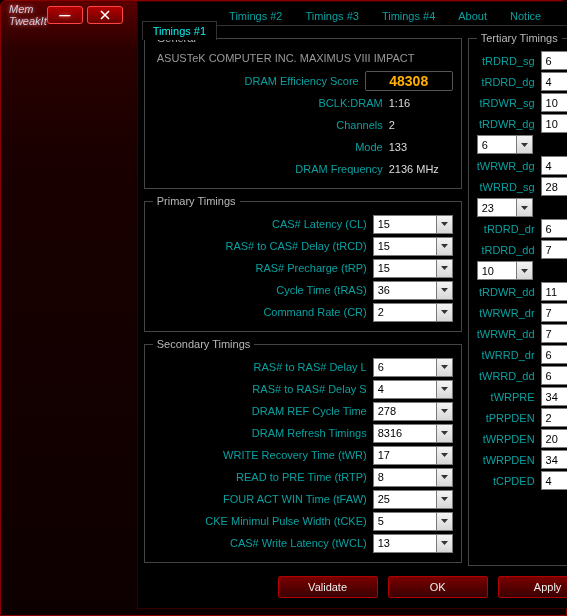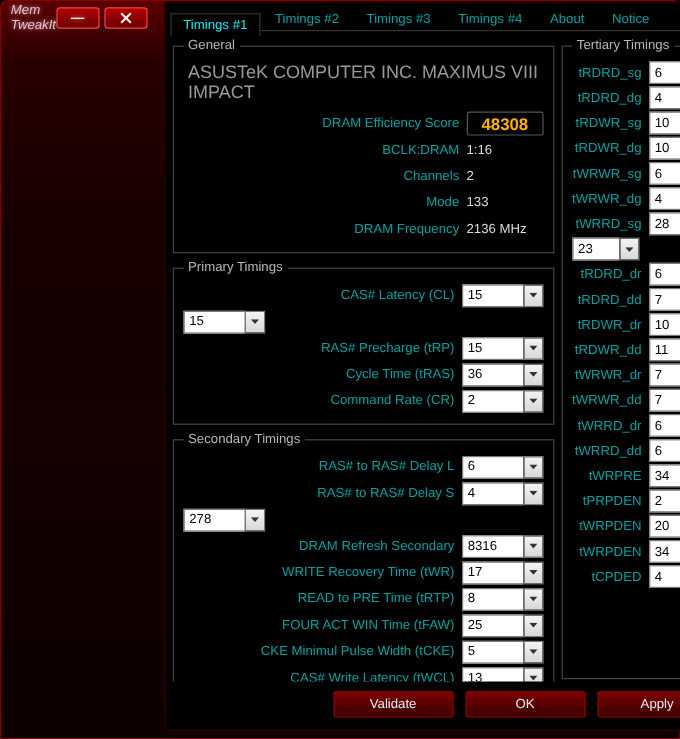--- a/index.html
+++ b/index.html
@@ -30,43 +30,43 @@
 .client {
   flex: 1; background: #000; margin: 0 6px 6px; border: 1px solid #330000;
   display: flex; flex-direction: column; padding: 4px;
 }
 
 .tabs { display: flex; border-bottom: 1px solid #333; }
 .tab {
   padding: 3px 10px; color: #0aa0a0; cursor: pointer; border: 1px solid transparent;
   border-bottom: none; margin-right: 1px; font-size: 11px;
 }
-.tab.active { color: #0ff0f0; border-color: #333; background: #000; position: relative; top: 5px; }
+.tab.active { color: #0ff0f0; border-color: #333; background: #000; position: relative; top: 15px; }
 
 .page { flex: 1; display: flex; gap: 6px; padding: 6px 2px 2px; overflow: hidden; }
 .col { display: flex; flex-direction: column; gap: 6px; }
 .col.left { width: 318px; }
 .col.right { flex: 1; }
 
 fieldset {
   border: 1px solid #444; padding: 6px 8px 8px; color: #b0b0b0;
 }
 legend { color: #b8b8b8; padding: 0 4px; font-size: 11px; }
 
 .line { display: flex; align-items: center; height: 22px; gap: 6px; }
 .lbl { flex: 1; text-align: right; color: #0aa0a0; font-size: 11px; }
 .val-plain { width: 64px; color: #ddd; font-size: 11px; }
 .val-highlight {
-  width: 64px; text-align: center; color: #ffb000; font-size: 14px; font-weight: bold;
+  width: 88px; text-align: center; color: #ffb000; font-size: 14px; font-weight: bold;
   border: 1px solid #555; border-radius: 2px; padding: 1px 0;
 }
-.subtext { color: #999; font-size: 15px; padding: 2px 0 6px 4px; }
+.subtext { color: #999; font-size: 11px; padding: 2px 0 6px 4px; }
 
 .combo {
-  display: flex; width: 68px; height: 19px;
+  display: flex; width: 80px; height: 19px;
 }
 .combo .cbox {
   flex: 1; background: #fff; border: 1px solid #7a7a7a; border-right: none;
   color: #000; padding: 1px 4px; font-size: 11px; display: flex; align-items: center;
 }
 .combo .cbtn {
   width: 17px; background: linear-gradient(180deg,#f4f4f4,#d8d8d8);
   border: 1px solid #7a7a7a; display: flex; align-items: center; justify-content: center;
 }
 .combo .cbtn svg { width: 7px; height: 4px; }
@@ -150,20 +150,21 @@
                 <div class="combo">
                   <div class="cbox">15</div>
                   <div class="cbtn">
                     <svg viewBox="0 0 7 4">
                       <path d="M0 0 L3.5 4 L7 0 Z" fill="#333"></path>
                     </svg>
                   </div>
                 </div>
               </div>
               <div class="line">
+                <div class="lbl">RAS# to CAS# Delay (tRCD)</div>
                 <div class="combo">
                   <div class="cbox">15</div>
                   <div class="cbtn">
                     <svg viewBox="0 0 7 4">
                       <path d="M0 0 L3.5 4 L7 0 Z" fill="#333"></path>
                     </svg>
                   </div>
                 </div>
               </div>
               <div class="line">
@@ -221,31 +222,32 @@
                 <div class="combo">
                   <div class="cbox">4</div>
                   <div class="cbtn">
                     <svg viewBox="0 0 7 4">
                       <path d="M0 0 L3.5 4 L7 0 Z" fill="#333"></path>
                     </svg>
                   </div>
                 </div>
               </div>
               <div class="line">
+                <div class="lbl">DRAM REF Cycle Time</div>
                 <div class="combo">
                   <div class="cbox">278</div>
                   <div class="cbtn">
                     <svg viewBox="0 0 7 4">
                       <path d="M0 0 L3.5 4 L7 0 Z" fill="#333"></path>
                     </svg>
                   </div>
                 </div>
               </div>
               <div class="line">
-                <div class="lbl">DRAM Refresh Secondary</div>
+                <div class="lbl">DRAM Refresh Timings</div>
                 <div class="combo">
                   <div class="cbox">8316</div>
                   <div class="cbtn">
                     <svg viewBox="0 0 7 4">
                       <path d="M0 0 L3.5 4 L7 0 Z" fill="#333"></path>
                     </svg>
                   </div>
                 </div>
               </div>
               <div class="line">
@@ -349,21 +351,20 @@
                 <div class="combo">
                   <div class="cbox">10</div>
                   <div class="cbtn">
                     <svg viewBox="0 0 7 4">
                       <path d="M0 0 L3.5 4 L7 0 Z" fill="#333"></path>
                     </svg>
                   </div>
                 </div>
               </div>
               <div class="line">
-                <div class="lbl">tWRWR_sg</div>
                 <div class="combo">
                   <div class="cbox">6</div>
                   <div class="cbtn">
                     <svg viewBox="0 0 7 4">
                       <path d="M0 0 L3.5 4 L7 0 Z" fill="#333"></path>
                     </svg>
                   </div>
                 </div>
               </div>
               <div class="line">
@@ -414,21 +415,20 @@
                 <div class="combo">
                   <div class="cbox">7</div>
                   <div class="cbtn">
                     <svg viewBox="0 0 7 4">
                       <path d="M0 0 L3.5 4 L7 0 Z" fill="#333"></path>
                     </svg>
                   </div>
                 </div>
               </div>
               <div class="line">
-                <div class="lbl">tRDWR_dr</div>
                 <div class="combo">
                   <div class="cbox">10</div>
                   <div class="cbtn">
                     <svg viewBox="0 0 7 4">
                       <path d="M0 0 L3.5 4 L7 0 Z" fill="#333"></path>
                     </svg>
                   </div>
                 </div>
               </div>
               <div class="line">

